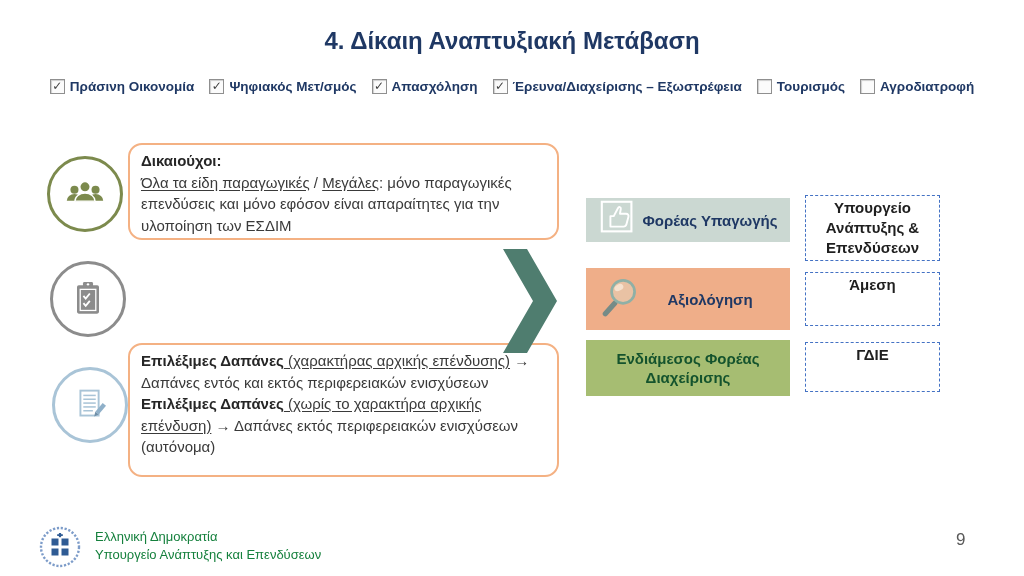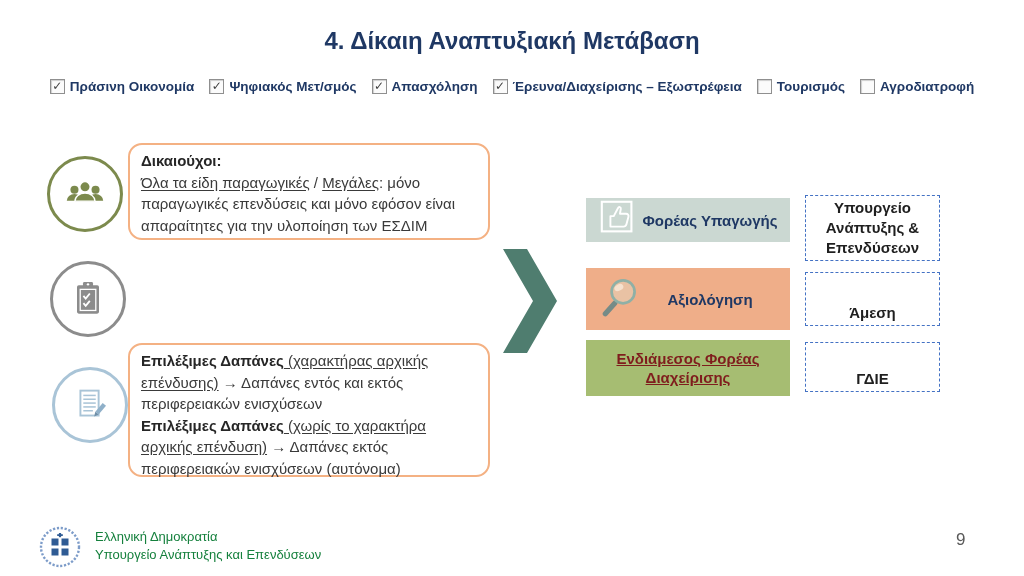--- a/index.html
+++ b/index.html
@@ -22,21 +22,21 @@
         transform:translateY(-1px);}
 
   
   .circle-icon{position:absolute;border-radius:50%;background:#fff;display:flex;
                align-items:center;justify-content:center;}
   #icon-people{left:47px;top:156px;width:70px;height:70px;border:3.5px solid #7C8A4D;}
   #icon-clipboard{left:50px;top:261px;width:70px;height:70px;border:3.5px solid #8C8C8C;}
   #icon-document{left:52px;top:367px;width:70px;height:70px;border:3.5px solid #A9C4D7;}
 
   
-  .lbox{position:absolute;left:128px;width:362px;box-sizing:border-box;
+  .lbox{position:absolute;left:128px;width:431px;box-sizing:border-box;
         border:2px solid #F4B183;border-radius:14px;padding:5px 11px;
         font-size:15px;line-height:21.5px;color:#3A3A3A;background:#fff;}
   #lbox1{top:143px;height:97px;}
   #lbox2{top:247px;height:89px;padding-left:14px;}
   #lbox3{top:343px;height:134px;}
   .lbox .b{font-weight:bold;color:#262626;}
   .lbox .u{text-decoration:underline;text-underline-offset:2px;}
 
   
   .chevron{position:absolute;left:503px;top:249px;}
@@ -44,25 +44,25 @@
   
   .stage{position:absolute;left:586px;width:204px;box-sizing:border-box;display:flex;
          align-items:center;}
   #stage1{top:198px;height:44px;background:#CBD8D2;}
   #stage2{top:268px;height:62px;background:#EFAE89;}
   #stage3{top:340px;height:56px;background:#A6BD72;}
   .stage-icon{position:absolute;left:12px;top:50%;transform:translateY(-50%);}
   .stage-label{flex:1;text-align:center;font-size:15px;font-weight:bold;color:#1F3864;
                line-height:19px;}
   #stage1 .stage-label,#stage2 .stage-label{padding-left:44px;}
-  #stage3 .stage-label{color:#7f1d1d;padding:0 22px;text-decoration:underline;}
+  #stage3 .stage-label{color:#14532d;padding:0 22px;}
 
   
   .dash{position:absolute;left:805px;width:135px;box-sizing:border-box;background:#fff;
-        border:1.6px dashed #4472C4;display:flex;align-items:flex-end;justify-content:center;
+        border:1.6px dashed #4472C4;display:flex;align-items:flex-start;justify-content:center;
         text-align:center;font-size:15px;font-weight:bold;color:#1f1f1f;line-height:20px;
         padding:2px 6px;}
   #dash1{top:195px;height:66px;}
   #dash2{top:272px;height:54px;}
   #dash3{top:342px;height:50px;}
 
   
   .footer-logo{position:absolute;left:38px;top:524px;}
   .footer-text{position:absolute;left:95px;top:528px;font-size:13px;line-height:18px;
                color:#15803d;}

